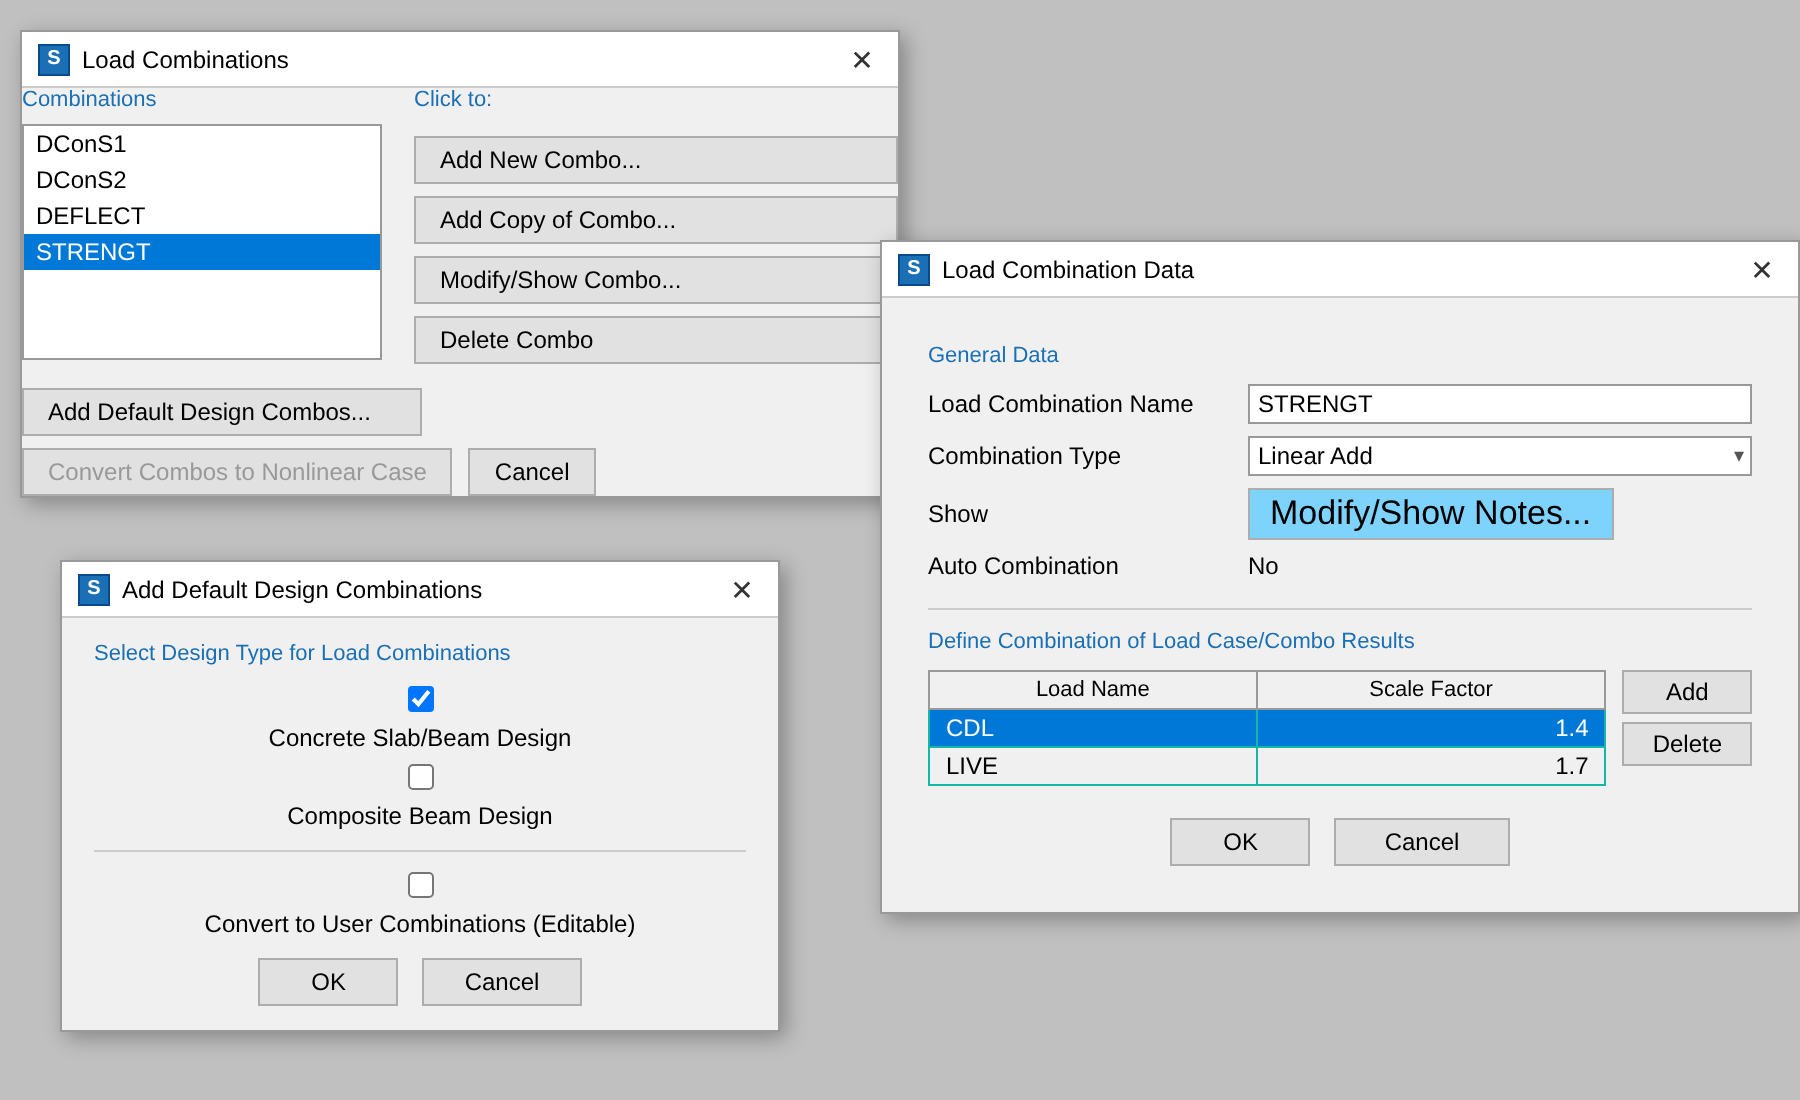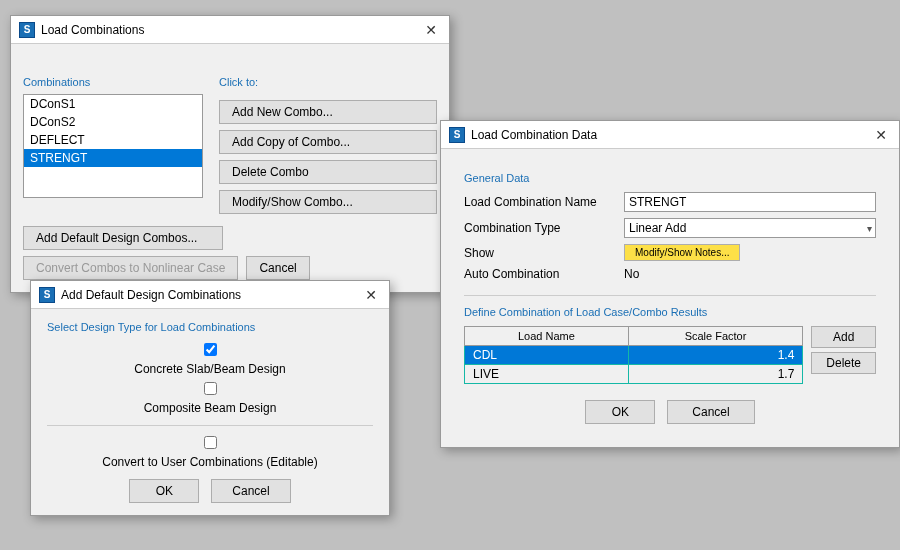--- a/index.html
+++ b/index.html
@@ -62,42 +62,40 @@
       border: none;
       cursor: pointer;
       font-size: 14px;
       display: flex;
       align-items: center;
       justify-content: center;
       color: #333;
     }
 
     .window-content {
-      padding: 12px;
-      margin-top: 20px;
     }
 
     
     #load-combinations-window {
       left: 10px;
       top: 15px;
       width: 440px;
     }
 
     .section-label {
       color: #1a6fb5;
       font-size: 11px;
       margin-bottom: 6px;
     }
 
     .combo-list {
       width: 180px;
       border: 1px solid #999;
       background: white;
-      height: 104px;
+      height: 118px;
       overflow-y: auto;
     }
 
     .combo-list-item {
       padding: 2px 6px;
       cursor: pointer;
       color: #000;
     }
 
     .combo-list-item.selected {
@@ -260,25 +258,25 @@
       position: absolute;
       right: 4px;
       top: 50%;
       transform: translateY(-50%);
       pointer-events: none;
       color: #555;
       font-size: 10px;
     }
 
     .field-btn {
-      background: #fde047;
+      background: #7dd3fc;
       border: 1px solid #adadad;
       padding: 2px 10px;
       cursor: pointer;
-      font-size: 10px;
+      font-size: 17px;
       flex: 1;
     }
 
     .field-static {
       font-size: 12px;
     }
 
     
     .define-combo-title {
       color: #1a6fb5;
@@ -381,22 +379,22 @@
           <div class="combo-list-item">DConS1</div>
           <div class="combo-list-item">DConS2</div>
           <div class="combo-list-item">DEFLECT</div>
           <div class="combo-list-item selected">STRENGT</div>
         </div>
       </div>
       <div class="lc-right">
         <div class="click-to-label">Click to:</div>
         <button class="btn">Add New Combo...</button>
         <button class="btn">Add Copy of Combo...</button>
+        <button class="btn">Modify/Show Combo...</button>
         <button class="btn">Delete Combo</button>
-        <button class="btn">Modify/Show Combo...</button>
       </div>
     </div>
     <div class="lc-bottom">
       <button class="btn" style="min-width:200px;">Add Default Design Combos...</button>
       <div class="lc-bottom-row">
         <button class="btn" style="min-width:180px; color:#999;">Convert Combos to Nonlinear Case</button>
         <button class="btn" style="min-width:60px;">Cancel</button>
       </div>
     </div>
   </div>

